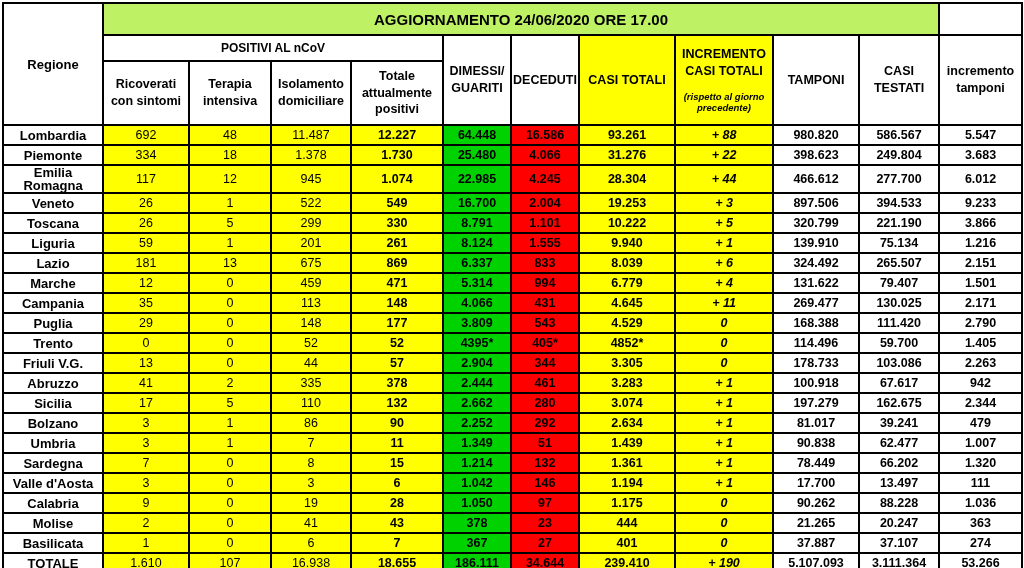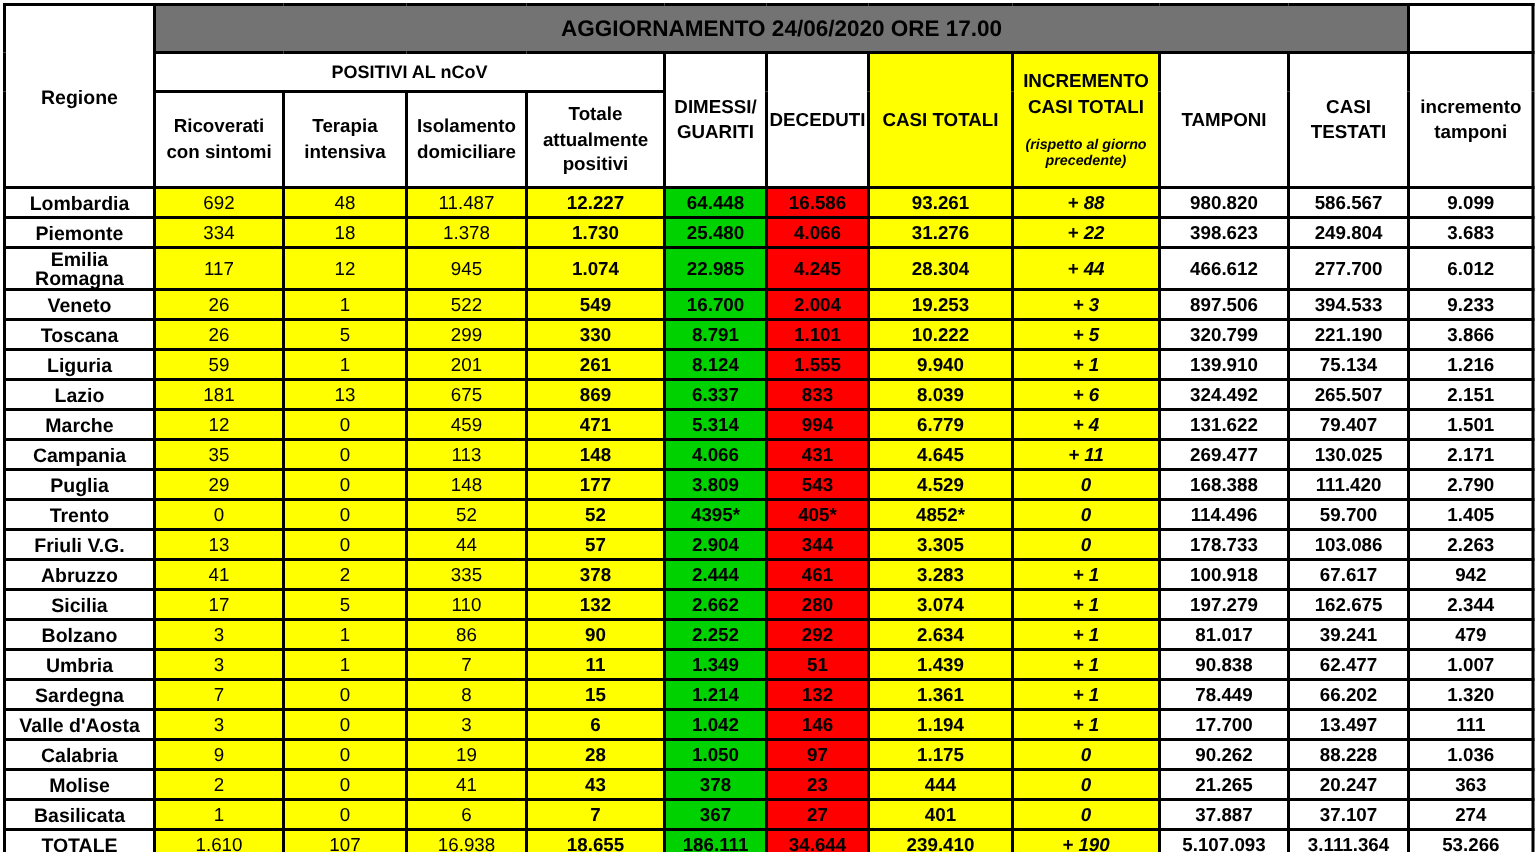--- a/index.html
+++ b/index.html
@@ -26,21 +26,21 @@
     padding: 0 1px;
     text-align: center;
     vertical-align: middle;
     color: #000;
     overflow: hidden;
   }
   
   td.corner { border-top: none; border-right: none; background: #fff; }
 
   
-  th.title-cell { font-size: 15px; font-weight: bold; height: 30px; background: #737373; }
+  th.title-cell { font-size: 15px; font-weight: bold; height: 30px; background: #bef264; }
   th.regione-cell { font-size: 13px; font-weight: bold; background: #fff; width: 100px; }
   th.group-cell { font-size: 12px; font-weight: bold; height: 24px; background: #fff; }
   th.sub { font-size: 12.5px; font-weight: bold; height: 62px; background: #fff; line-height: 1.35; }
   th.hy { background: var(--yellow); }
   th .note { display: block; font-size: 9.5px; font-style: italic; font-weight: bold; line-height: 1.25; margin-top: 11px; }
 
   
   tbody tr { height: 20px; }
   tbody td { font-size: 12.5px; font-weight: bold; line-height: 1; }
   td.region { background: #fff; font-weight: bold; font-size: 13px; }
@@ -104,21 +104,21 @@
         <td class="y n">692</td>
         <td class="y n">48</td>
         <td class="y n">11.487</td>
         <td class="y">12.227</td>
         <td class="g">64.448</td>
         <td class="r">16.586</td>
         <td class="y">93.261</td>
         <td class="y i">+ 88</td>
         <td class="w">980.820</td>
         <td class="w">586.567</td>
-        <td class="w">9.099</td>
+        <td class="w">5.547</td>
       </tr>
       <tr>
         <td class="region">Piemonte</td>
         <td class="y n">334</td>
         <td class="y n">18</td>
         <td class="y n">1.378</td>
         <td class="y">1.730</td>
         <td class="g">25.480</td>
         <td class="r">4.066</td>
         <td class="y">31.276</td>

